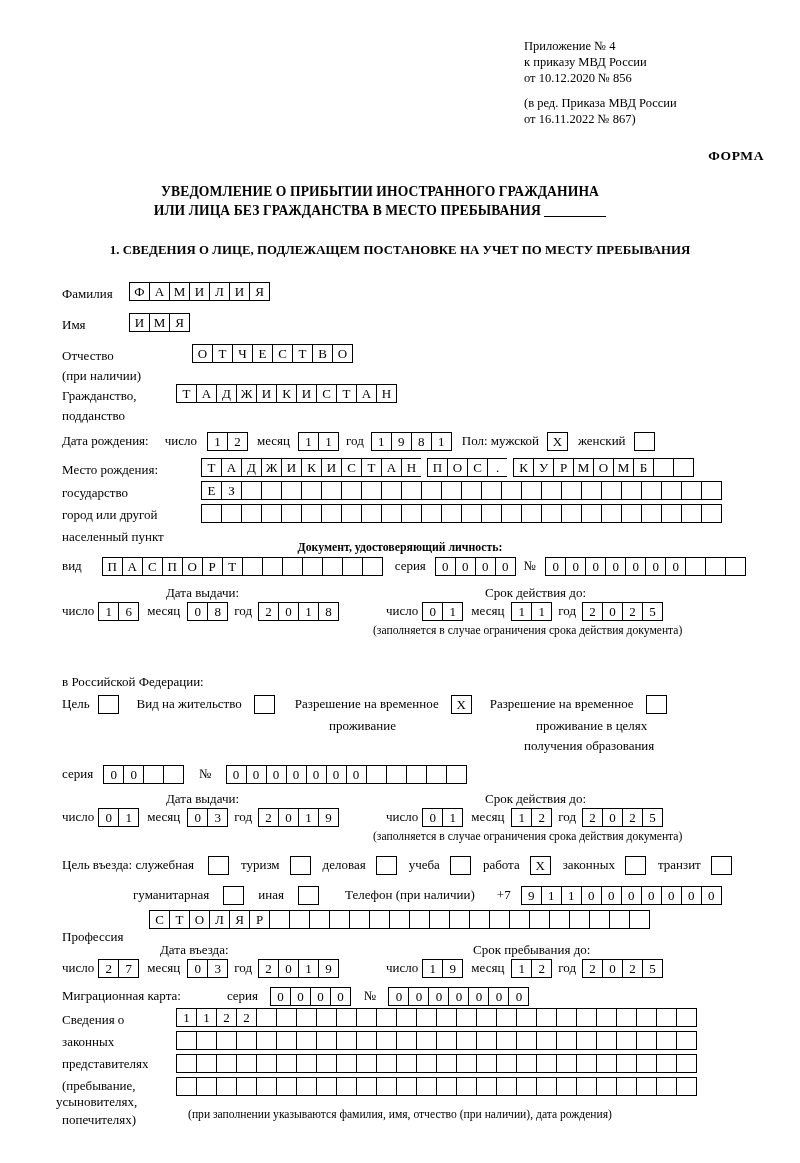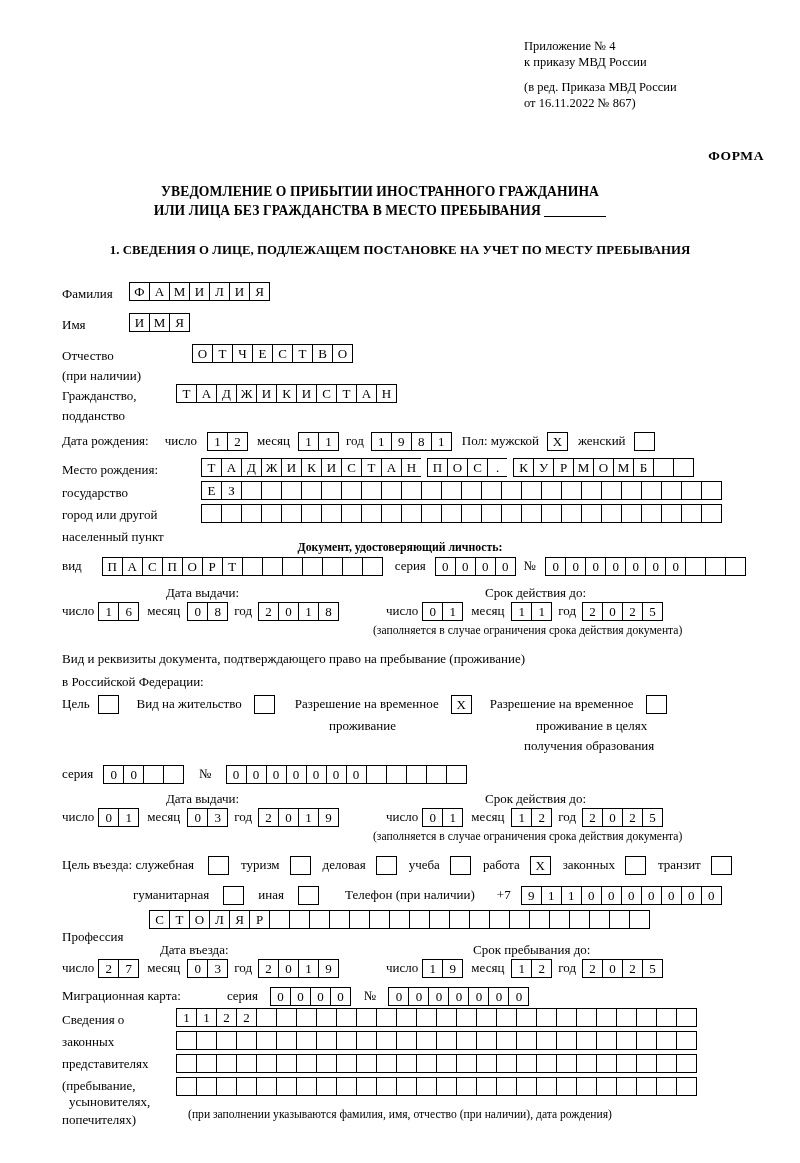--- a/index.html
+++ b/index.html
@@ -125,20 +125,21 @@
   }
 </style>
 </head>
 <body>
 
 <div class="page">
 
   <div class="hdr">
     <div>Приложение № 4</div>
     <div>к приказу МВД России</div>
+    <div>от 10.12.2020 № 856</div>
     <div class="gap"></div>
     <div>(в ред. Приказа МВД России</div>
     <div>от 16.11.2022 № 867)</div>
   </div>
 
   <div class="forma">ФОРМА</div>
 
   <div class="title">
     <div>УВЕДОМЛЕНИЕ О ПРИБЫТИИ ИНОСТРАННОГО ГРАЖДАНИНА</div>
     <div>
@@ -427,23 +428,20 @@
     <span class="cells" style="margin-left:2px;">
         <span class="cell">2</span>
         <span class="cell">0</span>
         <span class="cell">2</span>
         <span class="cell">5</span>
       </span>
   </div>
 
   <div class="note-right" style="top:624px; left:373px;">(заполняется в случае ограничения срока действия документа)</div>
 
-  <div class="row" style="top:649px; left:62px;">
-    <span class="lbl">Вид и реквизиты документа, подтверждающего право на пребывание (проживание)</span>
-  </div>
   <div class="row" style="top:672px; left:62px;">
     <span class="lbl">в Российской Федерации:</span>
   </div>
 
   <div class="row" style="top:694px; left:62px;">
     <span class="lbl">Цель</span>
     <span class="chk" style="margin-left:4px;"></span>
     <span class="lbl" style="margin-left:14px;">Вид на жительство</span>
     <span class="chk" style="margin-left:8px;"></span>
     <span class="lbl" style="margin-left:16px;">Разрешение на временное</span>
@@ -673,21 +671,21 @@
   </div>
   <div class="row" style="top:1032px; left:62px;">
     <span class="lbl">законных</span>
   </div>
   <div class="row" style="top:1054px; left:62px;">
     <span class="lbl">представителях</span>
   </div>
   <div class="row" style="top:1076px; left:62px;">
     <span class="lbl">(пребывание,</span>
   </div>
-  <div class="row" style="top:1092px; left:69px;">
+  <div class="row" style="top:1092px; left:56px;">
     <span class="lbl">усыновителях,</span>
   </div>
   <div class="row" style="top:1110px; left:62px;">
     <span class="lbl">попечителях)</span>
   </div>
 
   <div class="row" style="top:1007px; left:176px;">
     <span class="cells">
         <span class="cell">1</span>
         <span class="cell">1</span>

